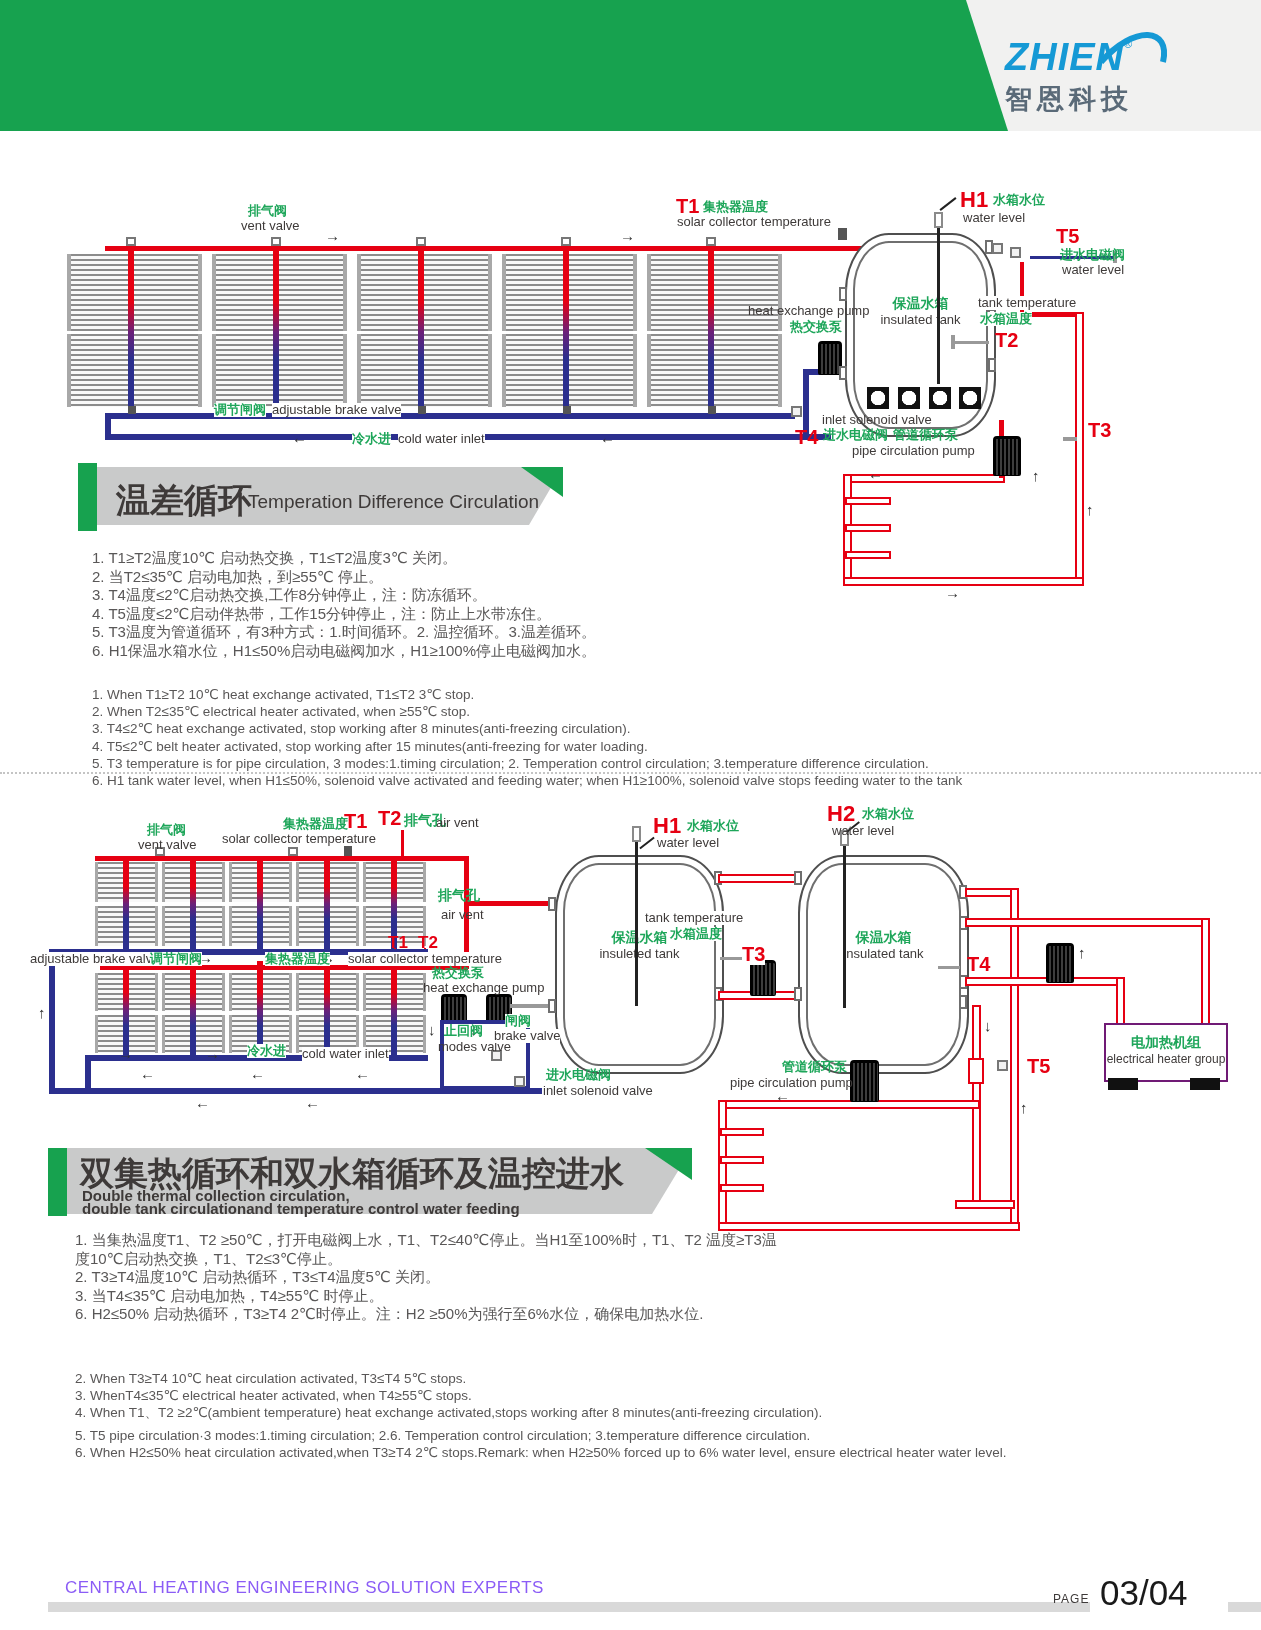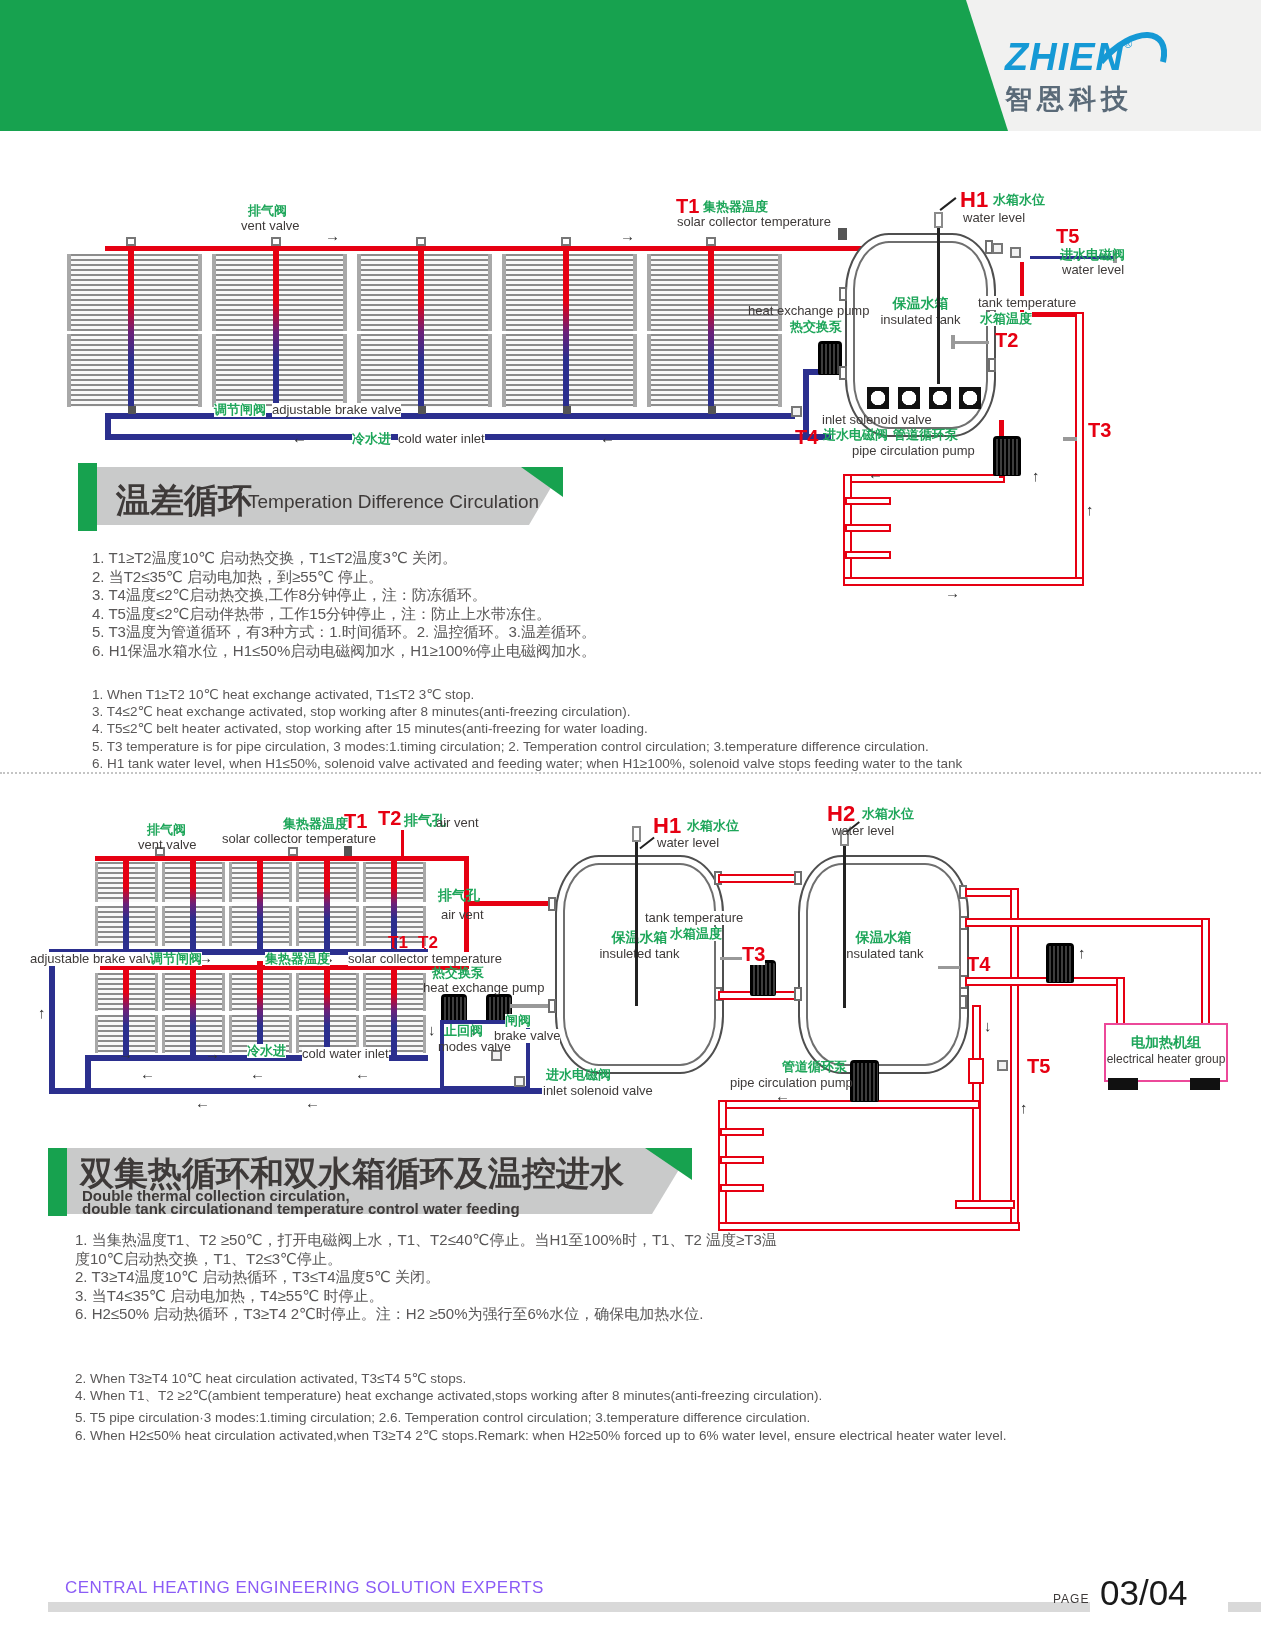--- a/index.html
+++ b/index.html
@@ -41,21 +41,21 @@
   .rod{position:absolute;width:3px;background:#222;}
   .probe{position:absolute;width:9px;height:16px;background:#fff;border:2px solid #8a8a8a;box-sizing:border-box;}
   .port{position:absolute;width:8px;height:14px;background:#fff;border:2px solid #6f6f6f;box-sizing:border-box;}
   .vent{position:absolute;width:10px;height:9px;background:#fff;border:2px solid #777;box-sizing:border-box;}
   .valve-sq{position:absolute;width:11px;height:11px;background:#f2f2f2;border:2px solid #777;box-sizing:border-box;}
   .stub{position:absolute;width:8px;height:8px;background:#555;}
   .arrow{position:absolute;color:#333;font-size:15px;font-weight:bold;line-height:1;}
   .leader{position:absolute;height:2px;background:#222;transform:rotate(-38deg);}
   .gray-line{position:absolute;background:#999;}
   .flowmeter{position:absolute;width:16px;height:26px;background:#fff;border:2px solid #e60012;box-sizing:border-box;}
-  .heater-box{position:absolute;border:2px solid #ec4899;background:#fff;}
+  .heater-box{position:absolute;border:2px solid #701a75;background:#fff;}
   .foot-blk{position:absolute;width:30px;height:12px;background:#111;}
   
   .gbar{position:absolute;background:#17a24f;}
   .banner{position:absolute;background:#c9caca;}
   .tri{position:absolute;background:#17a24f;clip-path:polygon(0 0,100% 0,100% 100%);}
   .bt-zh{position:absolute;font-size:34px;font-weight:bold;color:#3e3a39;white-space:nowrap;}
   .bt-en{position:absolute;font-size:19px;color:#3e3a39;white-space:nowrap;}
   .bt-sub{position:absolute;font-size:15px;font-weight:bold;color:#3e3a39;white-space:nowrap;line-height:1.0;}
   
   .list{position:absolute;margin:0;padding:0;list-style:none;color:#595757;}
@@ -205,20 +205,21 @@
   <ol class="list list-zh" style="left:92px;top:549px;width:720px;">
     <li>1. T1≥T2温度10℃ 启动热交换，T1≤T2温度3℃ 关闭。</li>
     <li>2. 当T2≤35℃ 启动电加热，到≥55℃ 停止。</li>
     <li>3. T4温度≤2℃启动热交换,工作8分钟停止，注：防冻循环。</li>
     <li>4. T5温度≤2℃启动伴热带，工作15分钟停止，注：防止上水带冻住。</li>
     <li>5. T3温度为管道循环，有3种方式：1.时间循环。2. 温控循环。3.温差循环。</li>
     <li>6. H1保温水箱水位，H1≤50%启动电磁阀加水，H1≥100%停止电磁阀加水。</li>
   </ol>
   <ol class="list list-en" style="left:92px;top:686px;width:1140px;">
     <li>1. When T1≥T2 10℃ heat exchange activated, T1≤T2 3℃ stop.</li>
+    <li>2. When T2≤35℃ electrical heater activated, when ≥55℃ stop.</li>
     <li>3. T4≤2℃ heat exchange activated, stop working after 8 minutes(anti-freezing circulation).</li>
     <li>4. T5≤2℃ belt heater activated, stop working after 15 minutes(anti-freezing for water loading.</li>
     <li>5. T3 temperature is for pipe circulation, 3 modes:1.timing circulation; 2. Temperation control circulation; 3.temperature difference circulation.</li>
     <li>6. H1 tank water level, when H1≤50%, solenoid valve activated and feeding water; when H1≥100%, solenoid valve stops feeding water to the tank</li>
   </ol>
 
   <div class="dotted" style="top:772px;"></div>
 
   <div class="module" style="left:95px;top:862px;width:63px;height:40px;border-width:0 3px;"></div>
   <div class="module" style="left:162px;top:862px;width:63px;height:40px;border-width:0 3px;"></div>
@@ -400,20 +401,21 @@
   <div class="bt-sub" style="left:82px;top:1188px;">Double thermal collection circulation,</div>
   <div class="bt-sub" style="left:82px;top:1201px;">double tank circulationand temperature control water feeding</div>
   <ol class="list list-zh" style="left:75px;top:1231px;width:710px;">
     <li>1. 当集热温度T1、T2 ≥50℃，打开电磁阀上水，T1、T2≤40℃停止。当H1至100%时，T1、T2 温度≥T3温度10℃启动热交换，T1、T2≤3℃停止。</li>
     <li>2. T3≥T4温度10℃ 启动热循环，T3≤T4温度5℃ 关闭。</li>
     <li>3. 当T4≤35℃ 启动电加热，T4≥55℃ 时停止。</li>
     <li>6. H2≤50% 启动热循环，T3≥T4 2℃时停止。注：H2 ≥50%为强行至6%水位，确保电加热水位.</li>
   </ol>
   <ol class="list list-en" style="left:75px;top:1370px;width:1130px;">
     <li>2. When T3≥T4 10℃ heat circulation activated, T3≤T4 5℃ stops.</li>
+    <li>3. WhenT4≤35℃ electrical heater activated, when T4≥55℃ stops.</li>
     <li>4. When T1、T2 ≥2℃(ambient temperature) heat exchange activated,stops working after 8 minutes(anti-freezing circulation).</li>
     <li style="margin-top:5px;">5. T5 pipe circulation·3 modes:1.timing circulation; 2.6. Temperation control circulation; 3.temperature difference circulation.</li>
     <li>6. When H2≤50% heat circulation activated,when T3≥T4 2℃ stops.Remark: when H2≥50% forced up to 6% water level, ensure electrical heater water level.</li>
   </ol>
 
   <div class="foot-slogan" style="left:65px;top:1578px;">CENTRAL HEATING ENGINEERING SOLUTION EXPERTS</div>
   <div class="foot-bar" style="left:48px;top:1602px;width:1042px;"></div>
   <div class="foot-page-lbl" style="left:1053px;top:1592px;">PAGE</div>
   <div class="foot-page-num" style="left:1100px;top:1573px;">03/04</div>
   <div class="foot-bar" style="left:1228px;top:1602px;width:33px;"></div>

